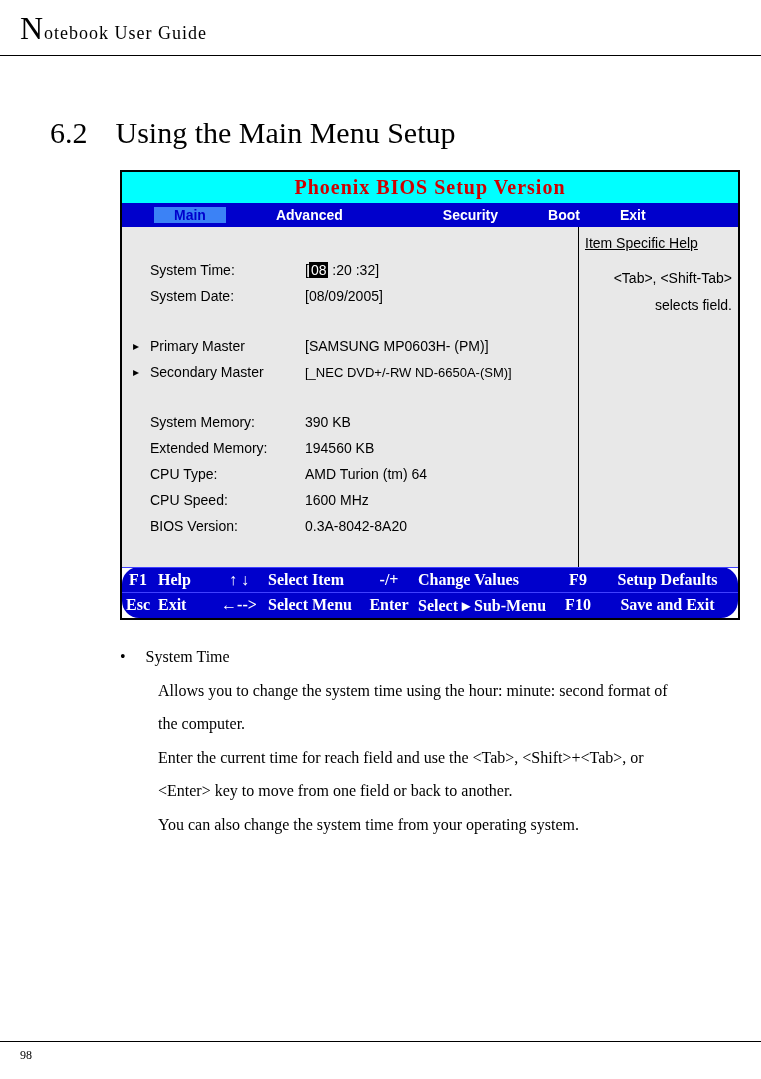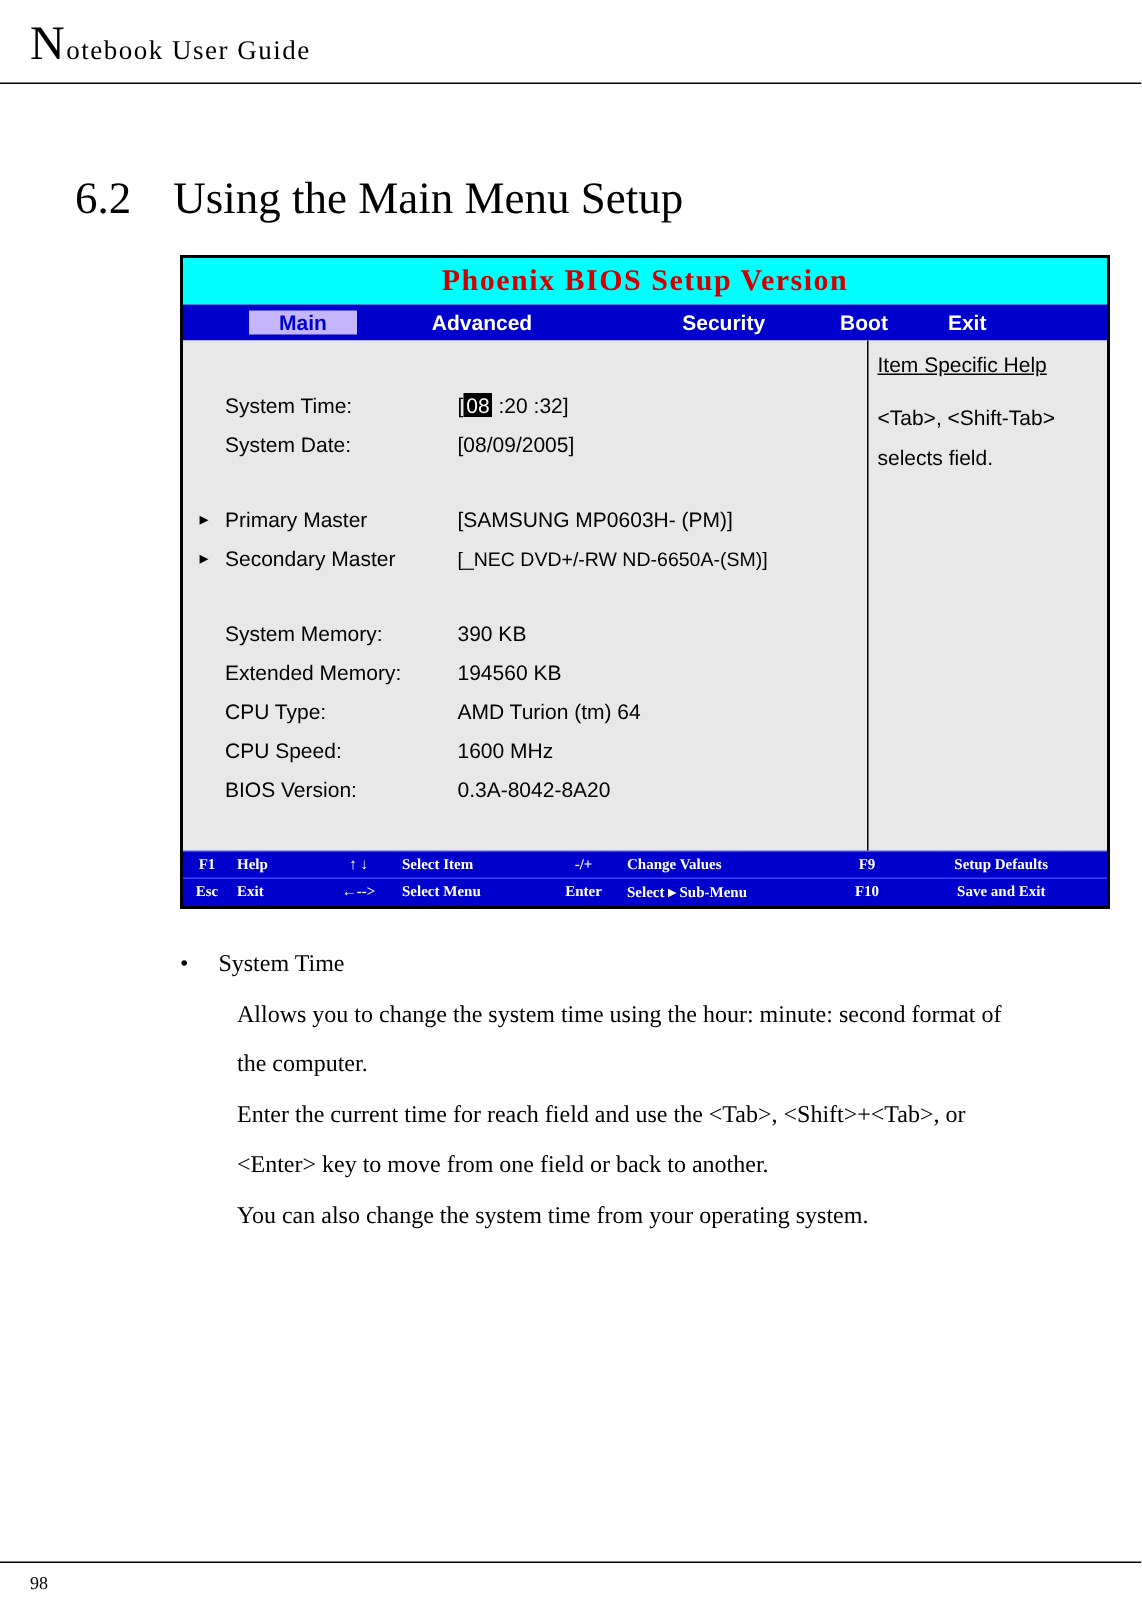--- a/index.html
+++ b/index.html
@@ -64,24 +64,24 @@
       font-weight: bold;
       padding: 4px 0;
     }
     .tab {
       padding: 0 10px;
     }
     .tab-spacer {
       width: 28px;
     }
     .tab-main {
-      background: #c4b5fd;
+      background: #3b82f6;
       color: #0000cc;
       padding: 0 20px;
-      margin-left: 16px;
+      margin-left: 4px;
     }
     .tab-advanced { margin-left: 40px; }
     .tab-security { margin-left: 80px; }
     .tab-boot { margin-left: 30px; }
     .tab-exit { margin-left: 20px; }
     .bios-body {
       display: flex;
       min-height: 340px;
     }
     .bios-main {
@@ -104,20 +104,21 @@
       color: #000;
     }
     .help-header {
       padding: 8px 6px 4px 6px;
       border-bottom: 0;
       text-decoration: underline;
     }
     .help-body {
       padding: 10px 6px;
       line-height: 1.9;
+      text-align: right;
     }
     .bios-row {
       display: flex;
       padding: 1px 0;
       align-items: center;
     }
     .bios-marker {
       width: 28px;
       text-align: center;
       font-size: 12px;
@@ -132,22 +133,23 @@
     }
     .time-hour {
       background: #000;
       color: #fff;
       padding: 0 2px;
     }
     .footer-bar {
       background: #0000cc;
       color: #fff;
       font-family: 'Times New Roman', serif;
-      font-size: 10px;
+      font-size: 16px;
       font-weight: bold;
+      border-radius: 17px;
     }
     .footer-row {
       display: flex;
       padding: 3px 0;
       border-top: 1px solid #4040ff;
     }
     .fk { padding: 0 4px; white-space: nowrap; }
     .fk1 { width: 32px; text-align: center; }
     .fk2 { width: 60px; }
     .fk3 { width: 50px; text-align: center; }

